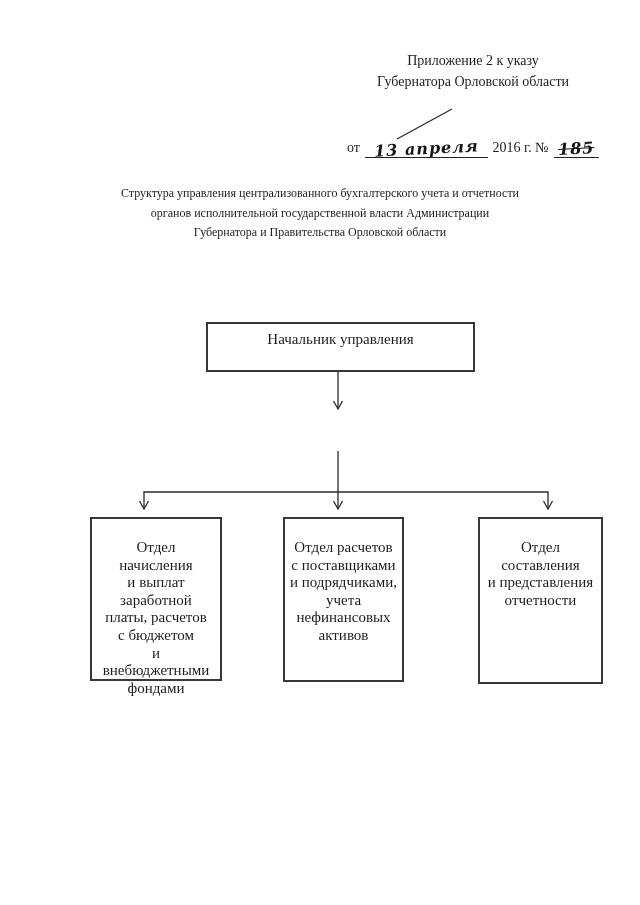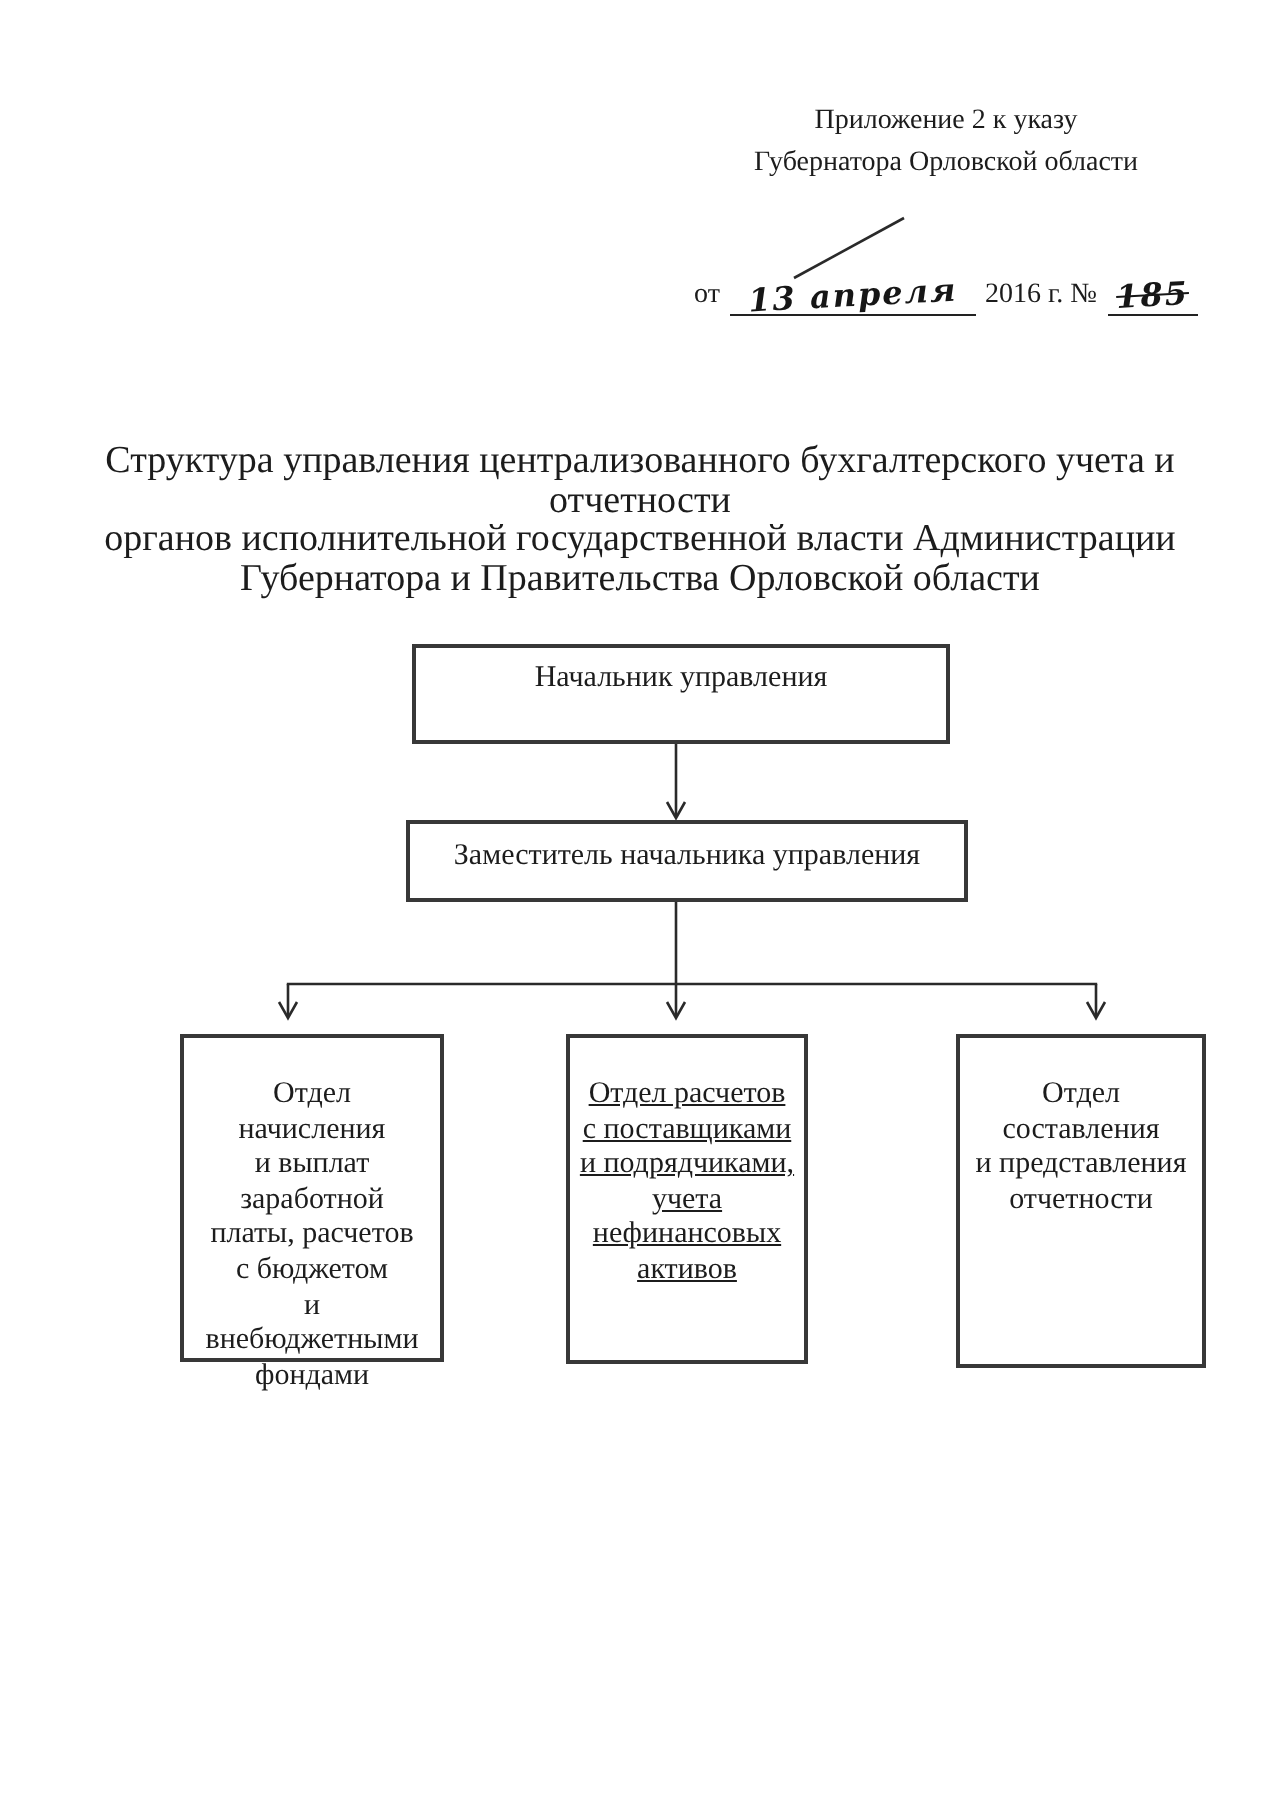--- a/index.html
+++ b/index.html
@@ -52,44 +52,43 @@
   }
   .hw-strike { text-decoration: line-through; }
 
   
   .doc-title {
     position: absolute;
     top: 184px;
     left: 40px;
     width: 560px;
     text-align: center;
-    font-size: 19px;
+    font-size: 12px;
     line-height: 19.5px;
     white-space: pre-line;
-    margin-top: 37px;
   }
 
   
   .node {
     position: absolute;
     box-sizing: border-box;
     border: 2px solid #383838;
     background: #ffffff;
     text-align: center;
     font-size: 15px;
   }
   .node-head   { left: 206px; top: 322px; width: 269px; height: 50px; padding-top: 6px;  line-height: 18px; }
   .node-deputy { left: 203px; top: 410px; width: 281px; height: 41px; padding-top: 7px;  line-height: 18px; }
   .node-dept {
     white-space: pre-line;
     line-height: 17.6px;
     padding-top: 20px;
   }
   .node-dept1 { left: 90px;  top: 517px; width: 132px; height: 164px; }
-  .node-dept2 { left: 283px; top: 517px; width: 121px; height: 165px; text-decoration: underline; }
+  .node-dept2 { left: 283px; top: 517px; width: 121px; height: 165px; }
   .node-dept3 { left: 478px; top: 517px; width: 125px; height: 167px; }
 
   
   .overlay {
     position: absolute;
     top: 0; left: 0;
     width: 640px;
     height: 905px;
     pointer-events: none;
   }
@@ -134,21 +133,20 @@
         <polyline points="333.5,501 338,509 342.5,501"></polyline>
       </g>
       <g>
         <line x1="548" y1="492" x2="548" y2="508"></line>
         <polyline points="543.5,501 548,509 552.5,501"></polyline>
       </g>
     </g>
   </svg>
 
   <div class="node node-head">Начальник управления</div>
-  <div class="node node-deputy">Заместитель начальника управления</div>
   <div class="node node-dept node-dept1">Отдел
 начисления
 и выплат
 заработной
 платы, расчетов
 с бюджетом
 и
 внебюджетными
 фондами</div>
   <div class="node node-dept node-dept2">Отдел расчетов

